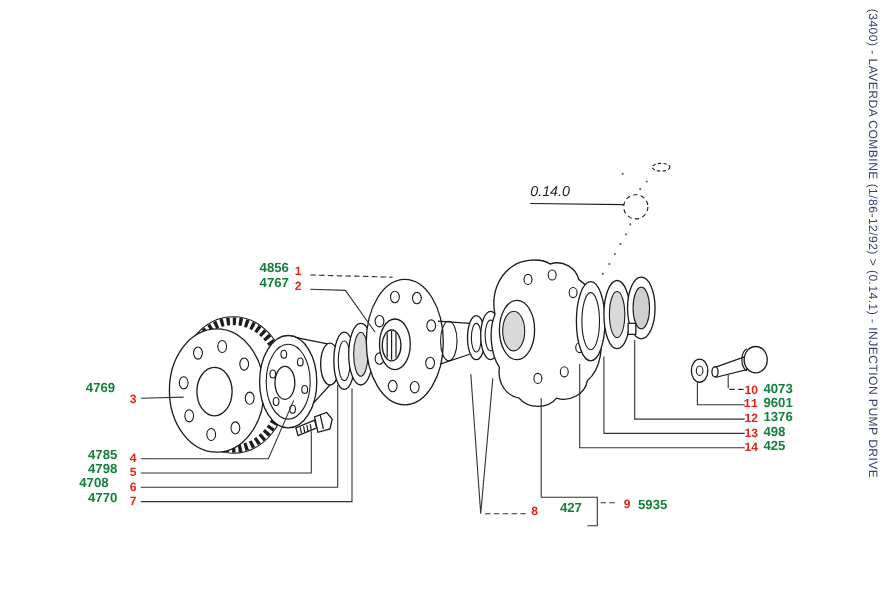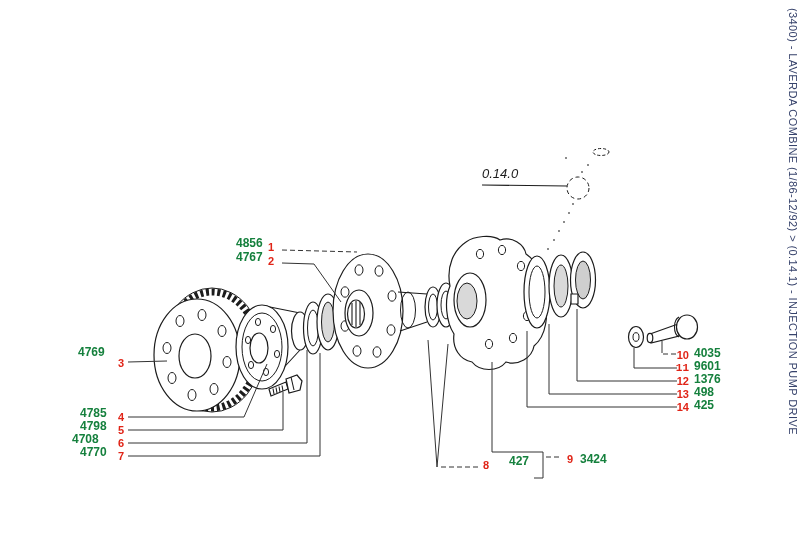--- a/index.html
+++ b/index.html
@@ -200,24 +200,24 @@
   <div class="pn" style="left:80px;top:420px;">4798</div>
   <div class="idx" style="left:118px;top:424px;">5</div>
   <div class="pn" style="left:72px;top:433px;text-align:center;">4708</div>
   <div class="idx" style="left:118px;top:437px;">6</div>
   <div class="pn" style="left:80px;top:446px;">4770</div>
   <div class="idx" style="left:118px;top:450px;">7</div>
 
   <div class="idx" style="left:483px;top:459px;">8</div>
   <div class="pn" style="left:509px;top:455px;">427</div>
   <div class="idx" style="left:567px;top:453px;">9</div>
-  <div class="pn" style="left:580px;top:453px;">3424</div>
+  <div class="pn" style="left:580px;top:453px;">5935</div>
 
   <div class="idx r" style="left:675px;top:349px;">10</div>
-  <div class="pn" style="left:694px;top:347px;">4035</div>
+  <div class="pn" style="left:694px;top:347px;">4073</div>
   <div class="idx r" style="left:675px;top:362px;font-family:Liberation Mono, monospace;">11</div>
   <div class="pn" style="left:694px;top:360px;">9601</div>
   <div class="idx r" style="left:675px;top:375px;">12</div>
   <div class="pn" style="left:694px;top:373px;">1376</div>
   <div class="idx r" style="left:675px;top:388px;">13</div>
   <div class="pn" style="left:694px;top:386px;">498</div>
   <div class="idx r" style="left:675px;top:401px;">14</div>
   <div class="pn" style="left:694px;top:399px;">425</div>
 
   <div class="breadcrumb">(3400) - LAVERDA COMBINE (1/86-12/92) &gt; (0.14.1) - INJECTION PUMP DRIVE</div>

